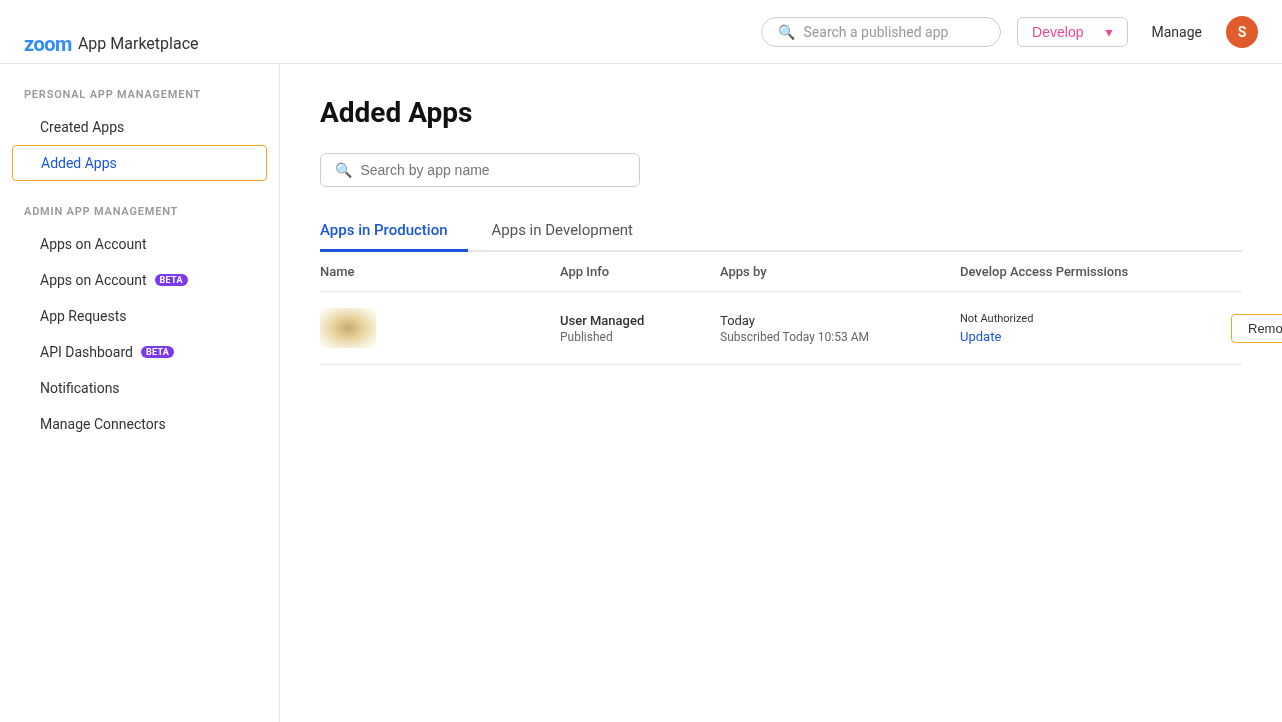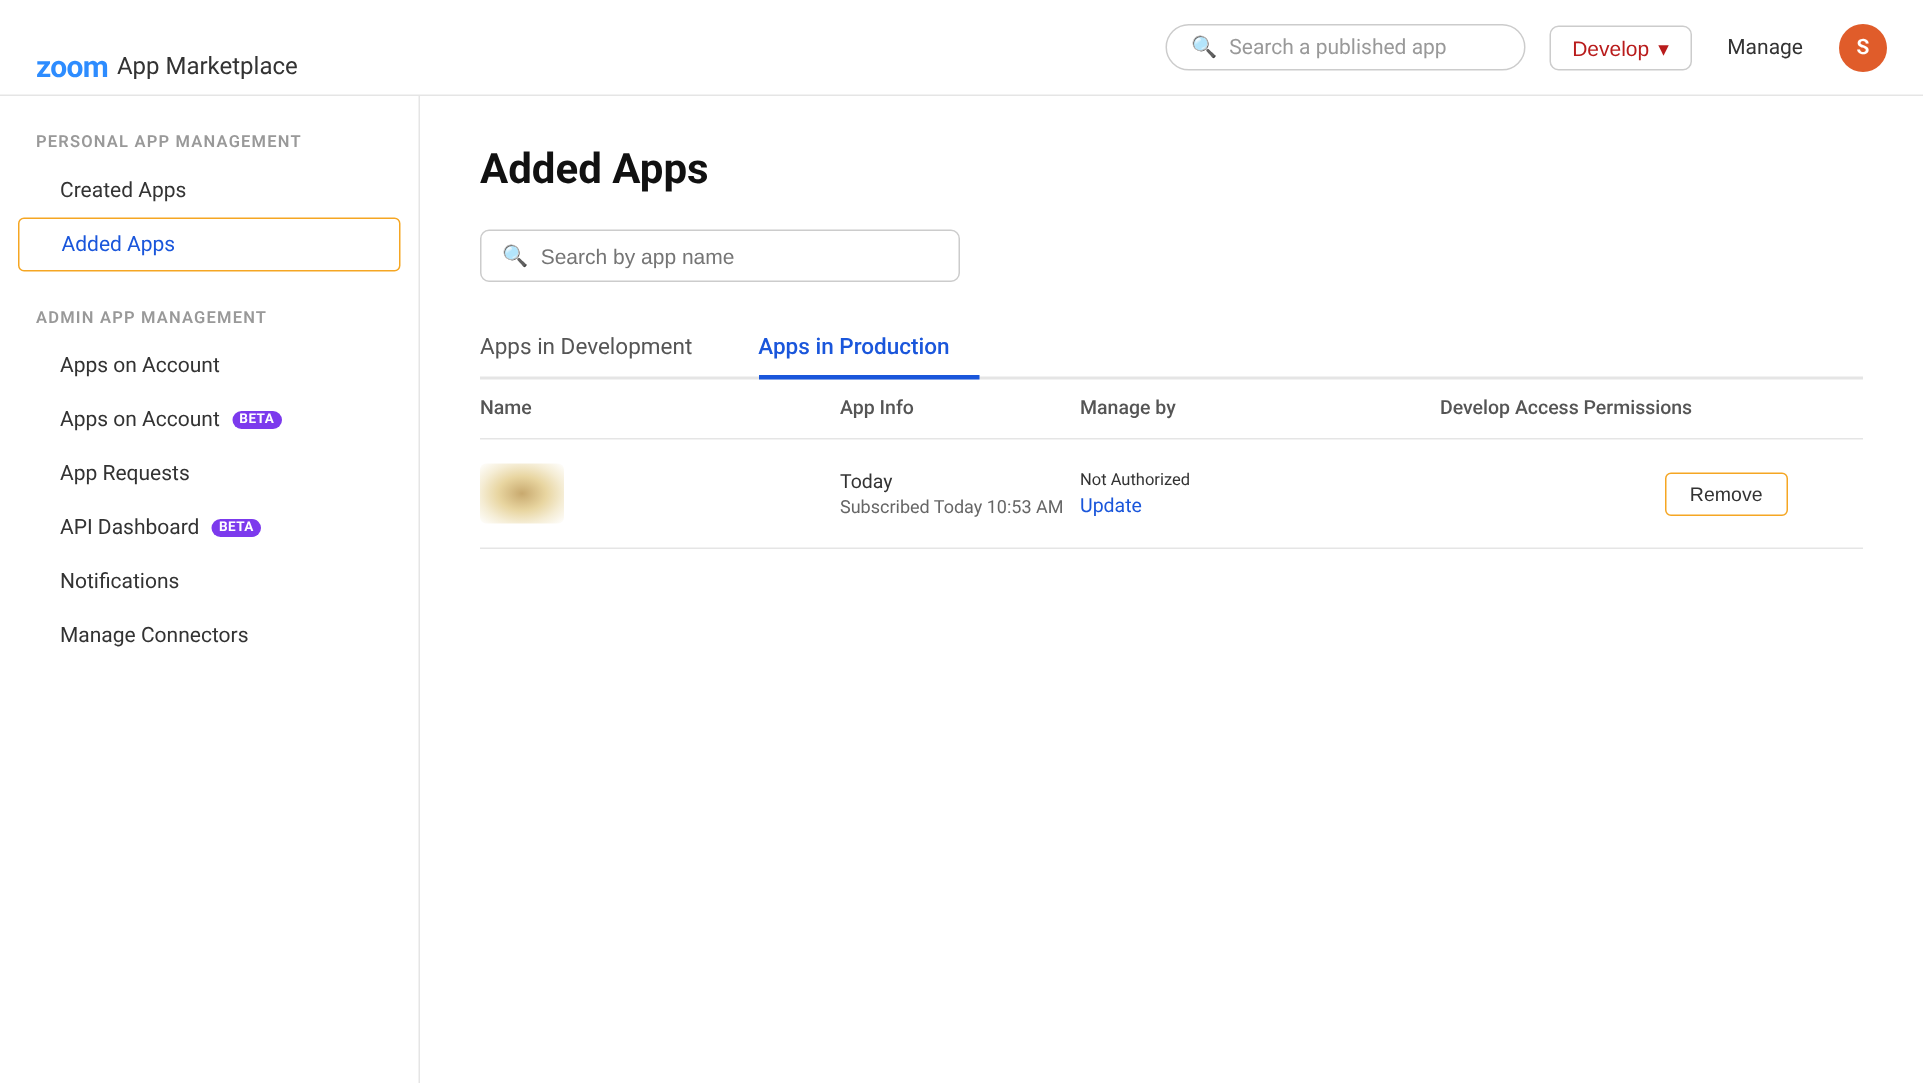--- a/index.html
+++ b/index.html
@@ -57,28 +57,28 @@
       color: #999;
       font-size: 14px;
     }
     .search-published-placeholder {
       color: #999;
       font-size: 14px;
     }
     .develop-btn {
       display: flex;
       align-items: center;
-      gap: 6px;
+      gap: 22px;
       border: 1px solid #ccc;
       border-radius: 6px;
       padding: 6px 14px;
       background: #fff;
       cursor: pointer;
       font-size: 14px;
-      color: #b91c1c;
+      color: #ec4899;
     }
     .manage-btn {
       font-size: 14px;
       color: #333;
       cursor: pointer;
       padding: 6px 8px;
     }
     .avatar {
       width: 32px;
       height: 32px;
@@ -368,43 +368,47 @@
 
   <main class="main-content">
     <h1 class="page-title">Added Apps</h1>
 
     <div class="search-bar">
       <span class="search-icon">🔍</span>
       <input class="search-input" type="text" placeholder="Search by app name" style="">
     </div>
 
     <div class="tabs">
+      <div class="tab active">
+        <span>Apps in Production</span>
+      </div>
       <div class="tab">
         <span>Apps in Development</span>
-      </div>
-      <div class="tab active">
-        <span>Apps in Production</span>
       </div>
     </div>
 
     <div class="table-container">
       <div class="table-header-5">
         <span>Name</span>
         <span>App Info</span>
-        <span>Manage by</span>
+        <span>Apps by</span>
         <span>Develop Access Permissions</span>
         <span></span>
       </div>
 
       <div class="table-row-5">
 
         <div class="app-name-cell">
           <div class="app-icon"></div>
         </div>
 
+        <div class="app-info-cell">
+          <span class="app-info-status">User Managed</span>
+          <span class="app-info-published">Published</span>
+        </div>
 
         <div class="added-by-cell">
           <span class="added-by-name">Today</span>
           <span class="added-by-date">Subscribed Today 10:53 AM</span>
         </div>
 
         <div class="shared-access-cell">
           <span class="not-authorized">Not Authorized</span>
           <a class="update-link">Update</a>
         </div>

